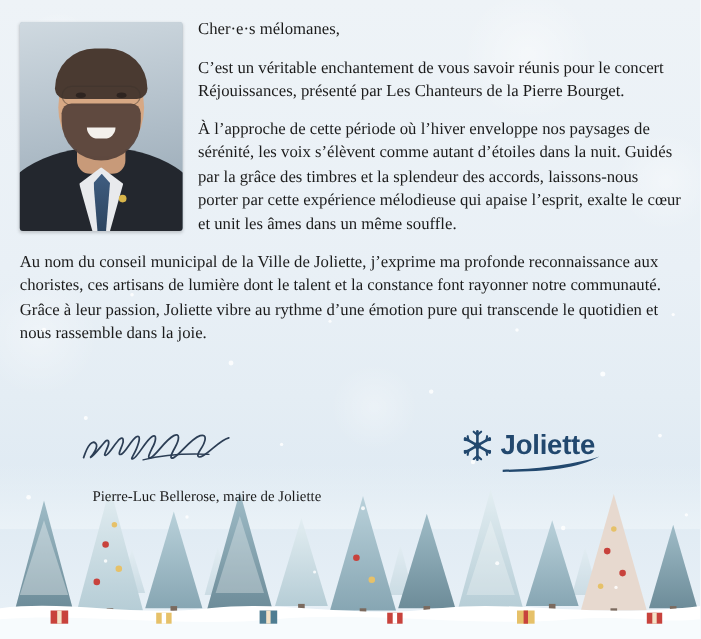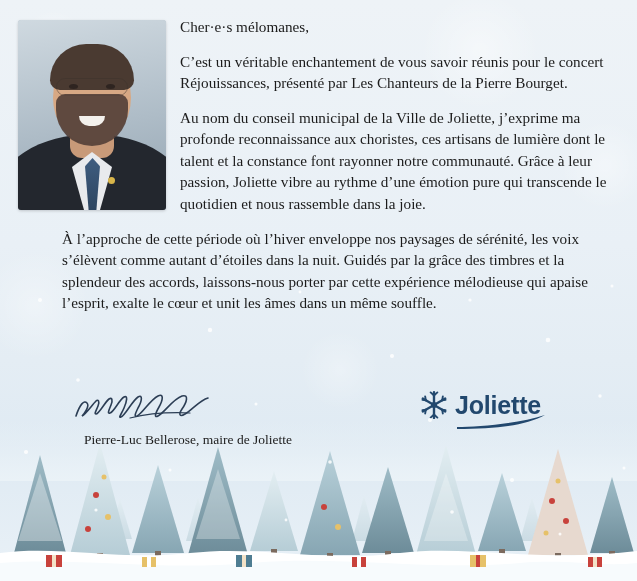--- a/index.html
+++ b/index.html
@@ -167,39 +167,38 @@
     background: #d8b54a;
     border-radius: 50%;
   }
 
   p.letter {
     font-size: 15.2px;
     line-height: 1.42;
     color: #1b1b1b;
     margin: 0 0 13px 0;
     text-align: left;
-    padding-left: 44px;
   }
   p.letter.first { margin-top: 2px; }
 
   .signature-block {
     position: absolute;
     left: 72px;
     top: 392px;
     z-index: 6;
   }
   .signature {
     width: 180px;
     height: 34px;
     color: #2c3e55;
   }
   .signature-name {
     font-size: 13.5px;
     color: #1b1b1b;
-    margin-top: 2px;
+    margin-top: 12px;
     margin-left: 12px;
   }
 
   .logo {
     position: absolute;
     right: 96px;
     top: 388px;
     display: flex;
     align-items: center;
     gap: 4px;
@@ -258,22 +257,22 @@
       <div class="eye r"></div>
       <div class="beard"></div>
       <div class="mouth"></div>
       <div class="shirt"></div>
       <div class="tie"></div>
       <div class="pin"></div>
     </div>
 
     <p class="letter first">Cher·e·s mélomanes,</p>
     <p class="letter">C’est un véritable enchantement de vous savoir réunis pour le concert Réjouissances, présenté par Les Chanteurs de la Pierre Bourget.</p>
+    <p class="letter">À l’approche de cette période où l’hiver enveloppe nos paysages de sérénité, les voix s’élèvent comme autant d’étoiles dans la nuit. Guidés par la grâce des timbres et la splendeur des accords, laissons-nous porter par cette expérience mélodieuse qui apaise l’esprit, exalte le cœur et unit les âmes dans un même souffle.</p>
     <p class="letter">Au nom du conseil municipal de la Ville de Joliette, j’exprime ma profonde reconnaissance aux choristes, ces artisans de lumière dont le talent et la constance font rayonner notre communauté. Grâce à leur passion, Joliette vibre au rythme d’une émotion pure qui transcende le quotidien et nous rassemble dans la joie.</p>
-    <p class="letter">À l’approche de cette période où l’hiver enveloppe nos paysages de sérénité, les voix s’élèvent comme autant d’étoiles dans la nuit. Guidés par la grâce des timbres et la splendeur des accords, laissons-nous porter par cette expérience mélodieuse qui apaise l’esprit, exalte le cœur et unit les âmes dans un même souffle.</p>
   </div>
 
   <div class="signature-block">
     <svg class="signature" viewBox="0 0 180 34">
       <path d="M4,24 C8,12 12,8 15,11 C18,14 12,22 10,24 C14,22 20,13 24,9 C26,7 28,9 26,14 C24,19 22,22 24,22 C27,22 33,10 37,7 C40,5 41,8 39,13 C37,18 35,22 38,21 C42,20 47,8 52,5 C56,3 55,9 52,16 C49,23 46,26 49,25 C53,24 60,9 66,5 C71,2 70,9 66,16 C63,22 62,25 65,24 C70,22 78,8 86,4 C92,1 91,8 87,15 C83,22 82,26 86,24 C92,21 101,7 110,4 C117,2 115,10 110,17 C106,23 108,25 113,22 C120,18 128,8 136,6" fill="none" stroke="currentColor" stroke-width="1.6" stroke-linecap="round"></path>
       <path d="M58,26 C74,22 96,20 118,21" fill="none" stroke="currentColor" stroke-width="1.2" stroke-linecap="round"></path>
     </svg>
     <div class="signature-name">Pierre-Luc Bellerose, maire de Joliette</div>
   </div>
 

